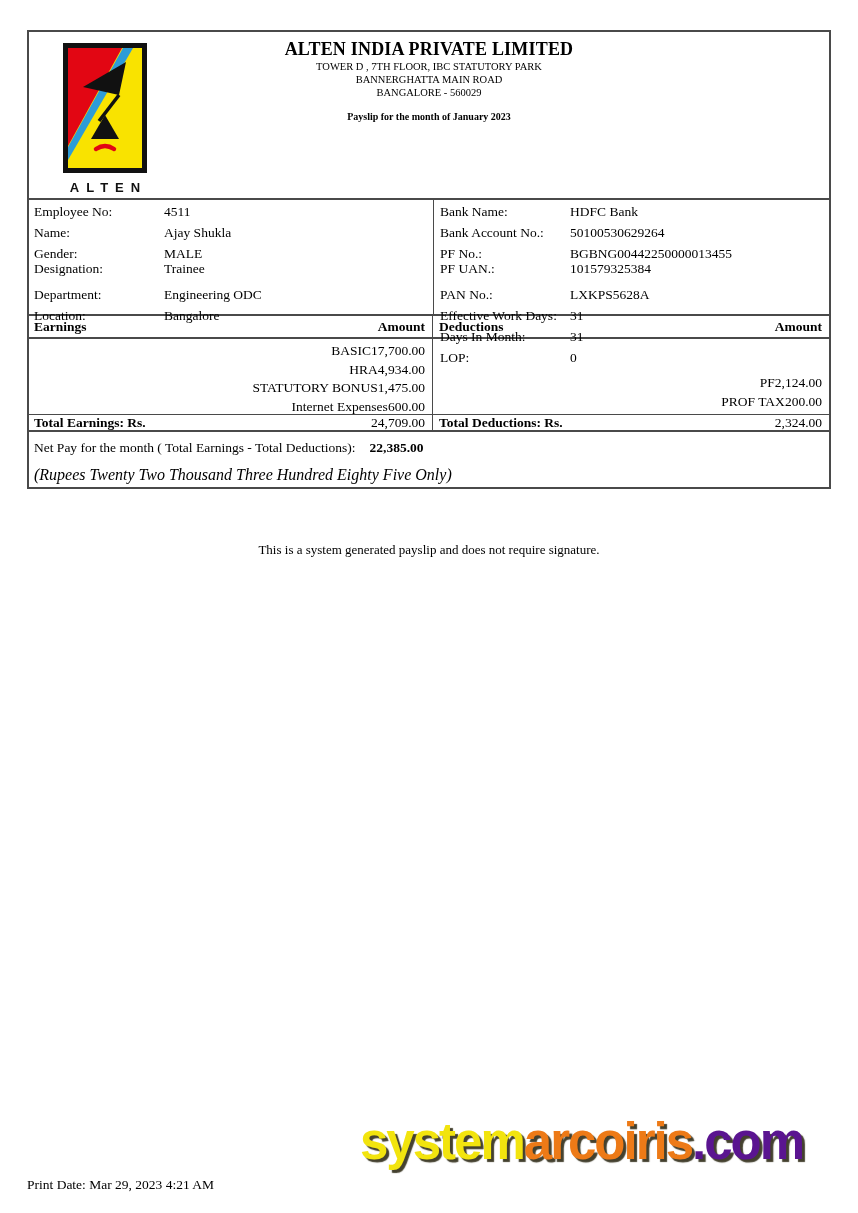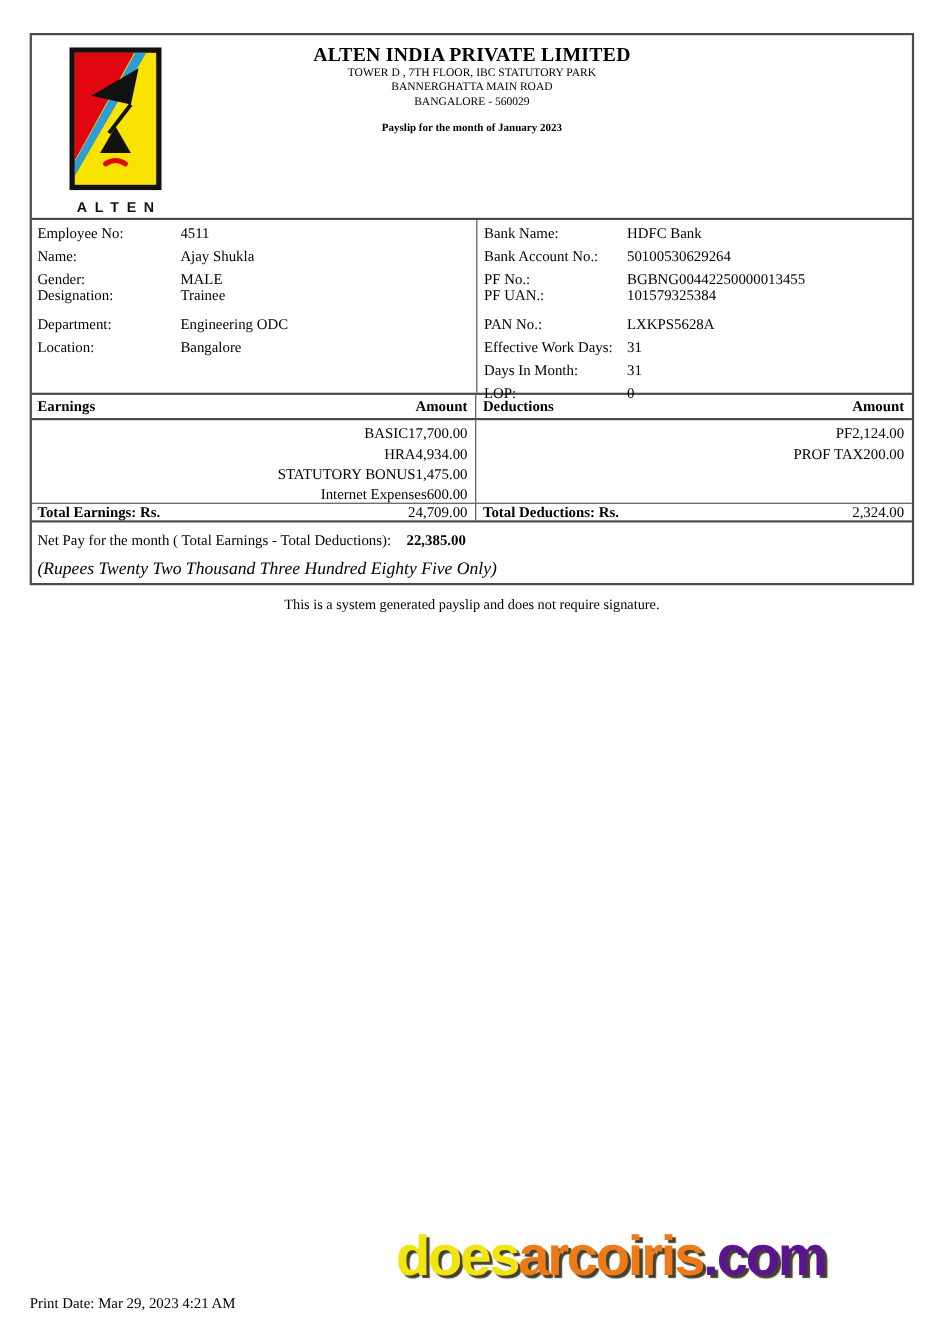--- a/index.html
+++ b/index.html
@@ -22,40 +22,40 @@
     margin-top:3px; font-family:"Liberation Sans",sans-serif;
     font-weight:bold; font-size:13px; letter-spacing:7px;
     text-indent:7px; color:#111; white-space:nowrap;
   }
   .header-center { text-align:center; padding-top:7px; }
   .company-name { font-size:18px; font-weight:bold; letter-spacing:0.2px; }
   .addr-line { font-size:10.5px; line-height:13px; }
   .payslip-title { font-size:10px; font-weight:bold; margin-top:12px; }
 
   
-  .emp-sec { display:flex; height:159px; border-bottom:2px solid #4a4a4a; }
+  .emp-sec { display:flex; height:116px; border-bottom:2px solid #4a4a4a; }
   .emp-col { padding:4px 4px 0 5px; }
   .emp-col.left  { flex:0 0 404px; }
   .emp-col.right { flex:1; border-left:1.5px solid #4a4a4a; padding-left:6px; }
   .emp-row { display:flex; line-height:15px; font-size:13.5px; margin-bottom:6px; }
   .emp-row .lbl { width:130px; flex:0 0 130px; }
   .emp-row .val { flex:1; }
   
   .emp-col .emp-row:nth-child(3) { margin-bottom:0; }
   .emp-col .emp-row:nth-child(4) { margin-bottom:11px; }
 
   
   .tbl-header-row { display:flex; height:23px; border-bottom:2px solid #4a4a4a; font-weight:bold; font-size:13.5px; }
   .tbl-half { display:flex; justify-content:space-between; align-items:center; padding:0 7px 0 5px; }
   .tbl-half.lh { flex:0 0 404px; border-right:1.5px solid #4a4a4a;gap:26px; }
   .tbl-half.rh { flex:1; padding-left:6px; }
   .tbl-body { display:flex; height:75px; }
   .body-half { padding:3px 7px 0 5px; }
   .body-half.lh { flex:0 0 404px; border-right:1.5px solid #4a4a4a; }
-  .body-half.rh { flex:1; padding-left:6px; }
+  .body-half.rh { flex:1; padding-left:6px;margin-top:32px; }
   .item-row { display:flex; justify-content:flex-end; line-height:18.5px; font-size:13.5px; }
   .tbl-total-row { display:flex; height:18px; border-top:1.5px solid #4a4a4a; border-bottom:2px solid #4a4a4a; font-size:13.5px; }
   .total-lbl { font-weight:bold; }
 
   
   .netpay-sec { height:55px; padding:8px 7px 0 5px; }
   .netpay-line { font-size:13.5px; }
   .netpay-amount { font-weight:bold; margin-left:14px; }
   .netpay-words { font-size:16px; font-style:italic; margin-top:10px; }
 
@@ -217,17 +217,17 @@
       <div class="netpay-line">
         <span>Net Pay for the month ( Total Earnings - Total Deductions):</span><span class="netpay-amount">22,385.00</span>
       </div>
       <div class="netpay-words">(Rupees Twenty Two Thousand Three Hundred Eighty Five Only)</div>
     </div>
   </div>
 
   <div class="footer-note">This is a system generated payslip and does not require signature.</div>
 
   <div class="watermark">
-    <span style="color: rgb(242, 228, 14);">does</span><span style="color: rgb(237, 122, 23);">arcoiris</span><span style="color: rgb(90, 20, 144);">.com</span>
+    <span style="color: rgb(242, 228, 14);">system</span><span style="color: rgb(237, 122, 23);">arcoiris</span><span style="color: rgb(90, 20, 144);">.com</span>
   </div>
 
   <div class="print-date">Print Date: Mar 29, 2023 4:21 AM</div>
 </div>
 
 </body></html>

